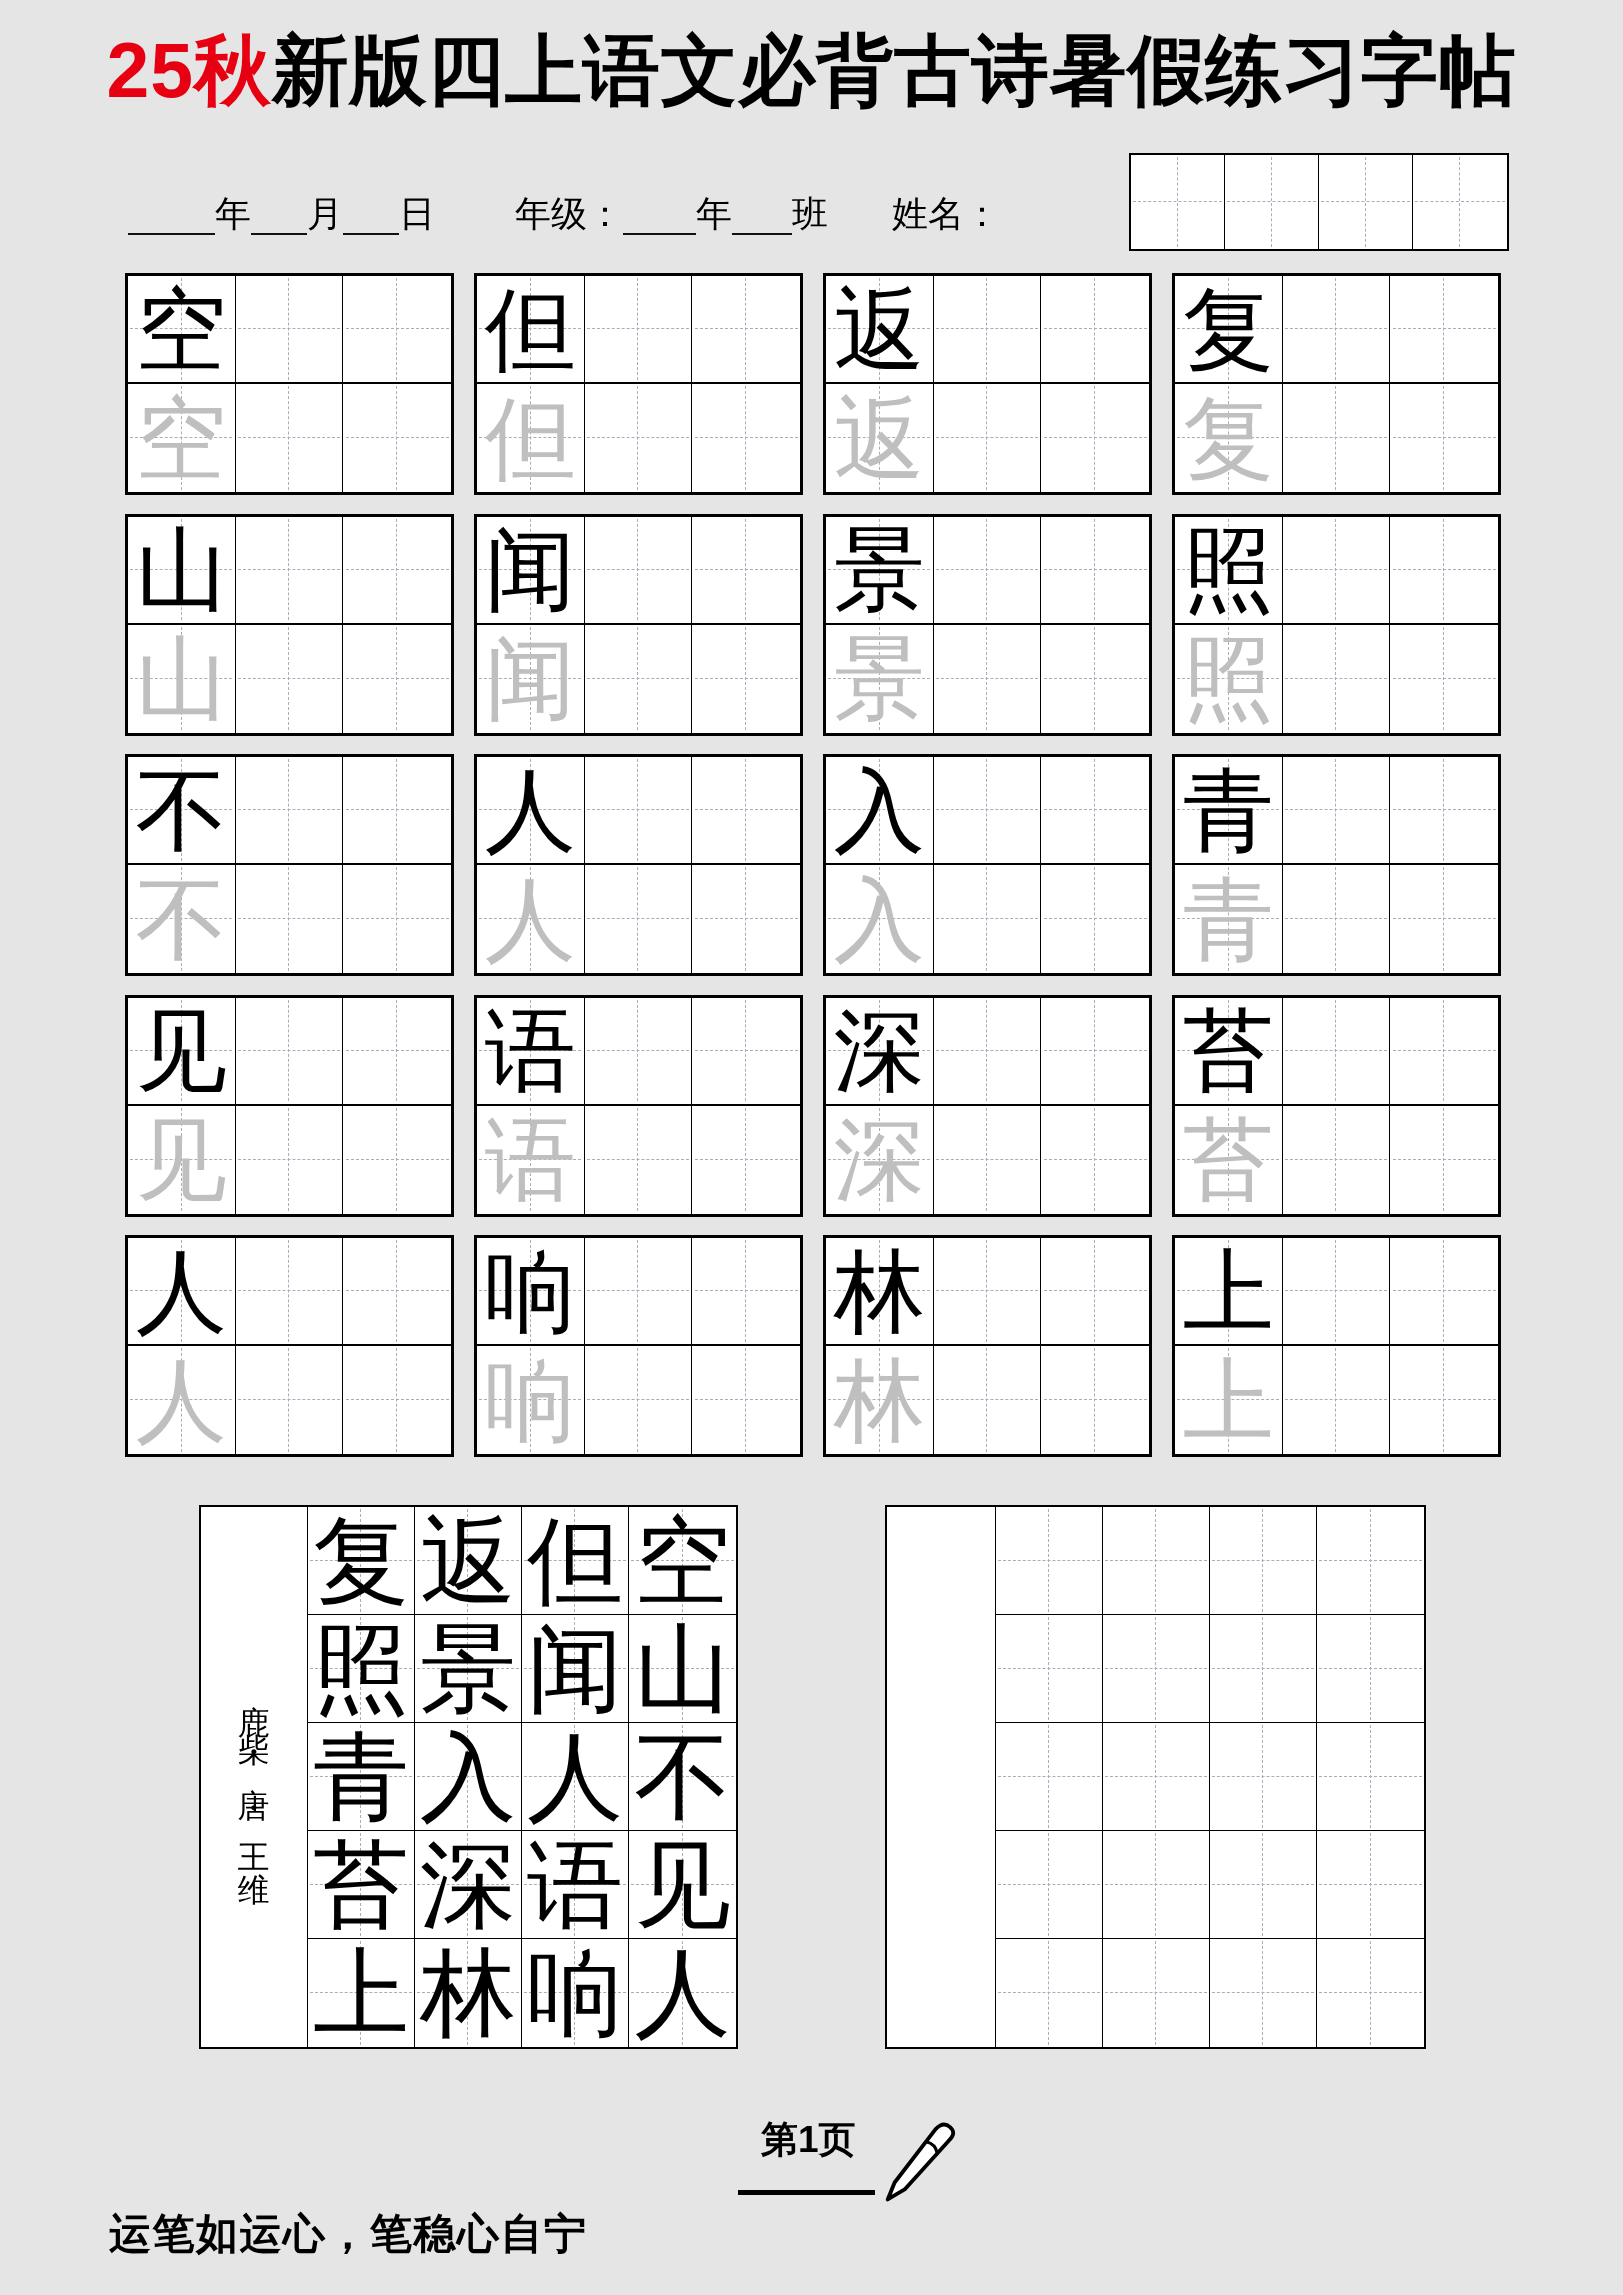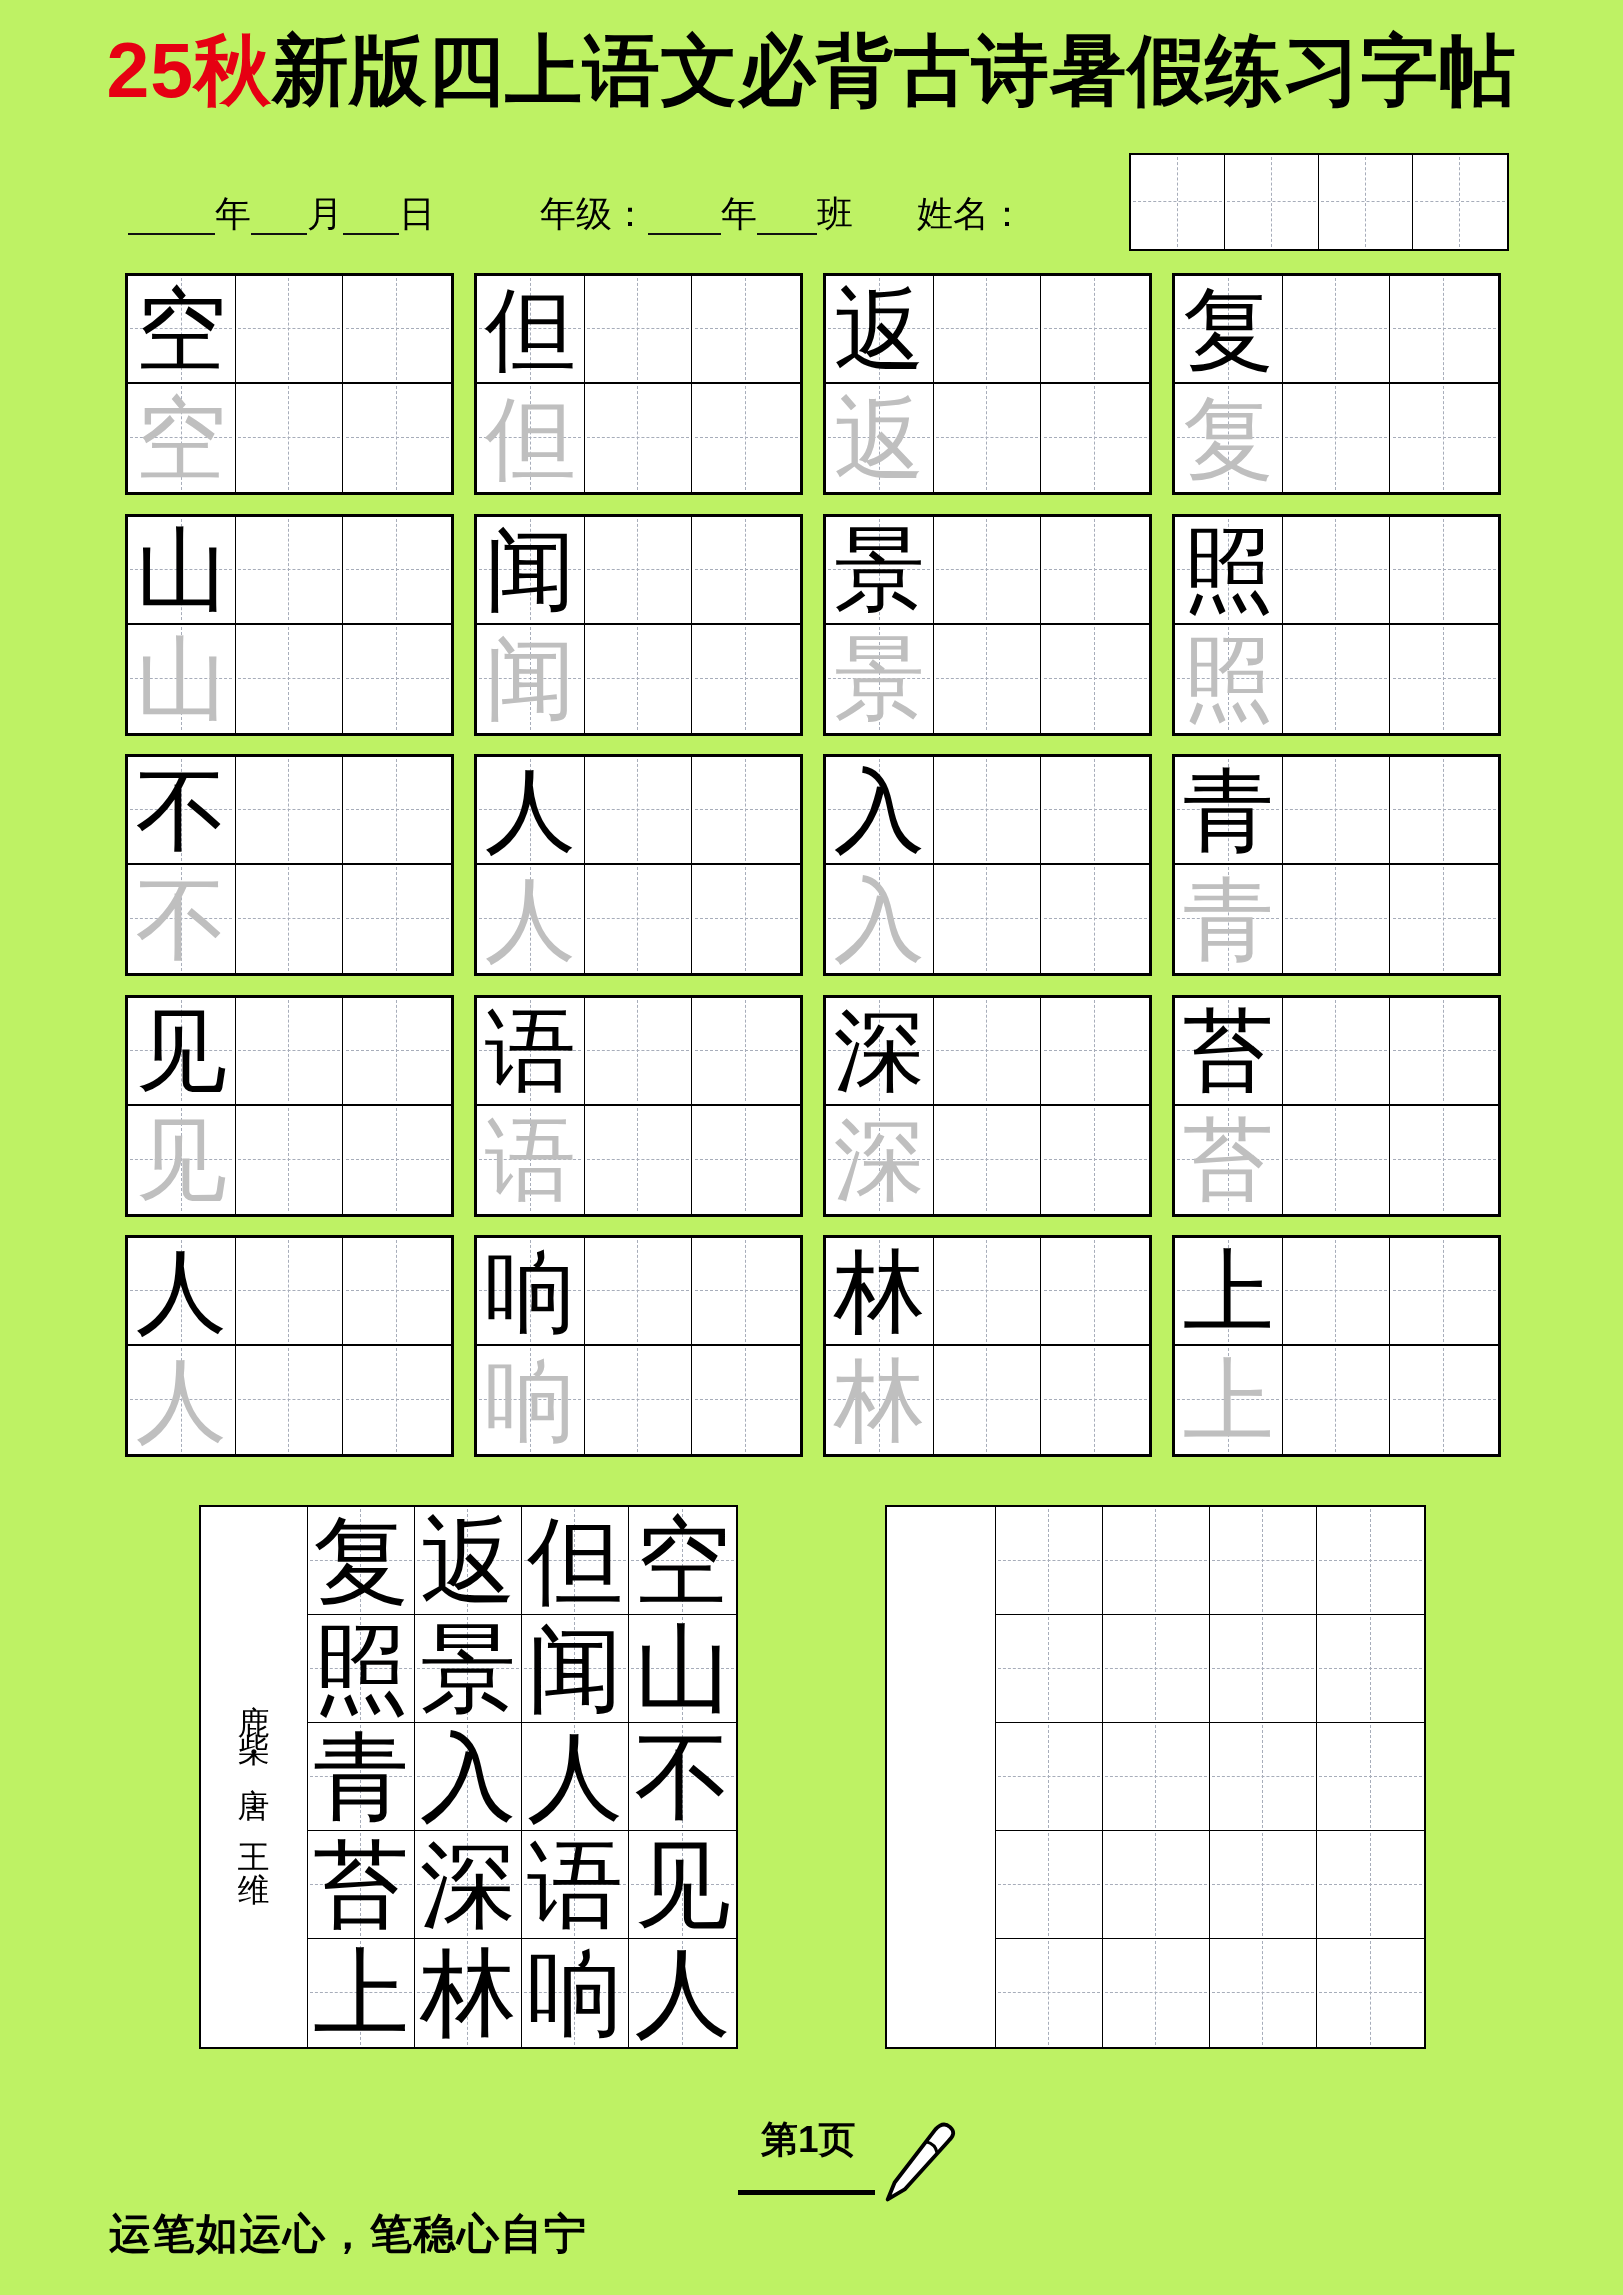--- a/index.html
+++ b/index.html
@@ -1,29 +1,29 @@
 <!DOCTYPE html>
 <html style="font-size:12.4px"><head>
 <meta charset="utf-8">
 <style>
   html,body{margin:0;padding:0;}
-  .page{position:relative;width:1623px;height:2295px;background:#bef264;overflow:hidden;
+  .page{position:relative;width:1623px;height:2295px;background:#e5e5e5;overflow:hidden;
         font-family:"Liberation Sans",sans-serif;color:#000;}
 
   
   .title{position:absolute;top:20px;left:0;right:0;text-align:center;
          font-size:77px;font-weight:bold;letter-spacing:0.8px;white-space:nowrap;}
   .title .hl{color:#e60012;}
 
   
   .info-line{position:absolute;left:128px;top:195px;display:flex;align-items:flex-end;
              font-family:"Liberation Serif","DejaVu Serif",serif;font-size:36px;line-height:1.1;}
   .blank{display:inline-block;height:4.6px;border-bottom:2.3px solid #111;}
   .w112{width:87px}.w72{width:56px}.w95{width:73px}.w78{width:60px}
-  .ml228{margin-left:105px}.ml103{margin-left:64px}
+  .ml228{margin-left:80px}.ml103{margin-left:64px}
 
   
   .name-grid{position:absolute;left:1129px;top:153px;display:grid;
              grid-template-columns:repeat(4,94px);height:94px;border:2.3px solid #000;background:#fff;}
   .ncell{position:relative;border-right:1.5px solid #000;}
   .ncell:last-child{border-right:none;}
 
   
   .vd{position:absolute;left:calc(50% - 0.8px);top:2.3px;bottom:2.3px;border-left:1.5px dashed #a7adba;}
   .hd{position:absolute;top:calc(50% - 0.8px);left:2.3px;right:2.3px;border-top:1.5px dashed #a7adba;}

